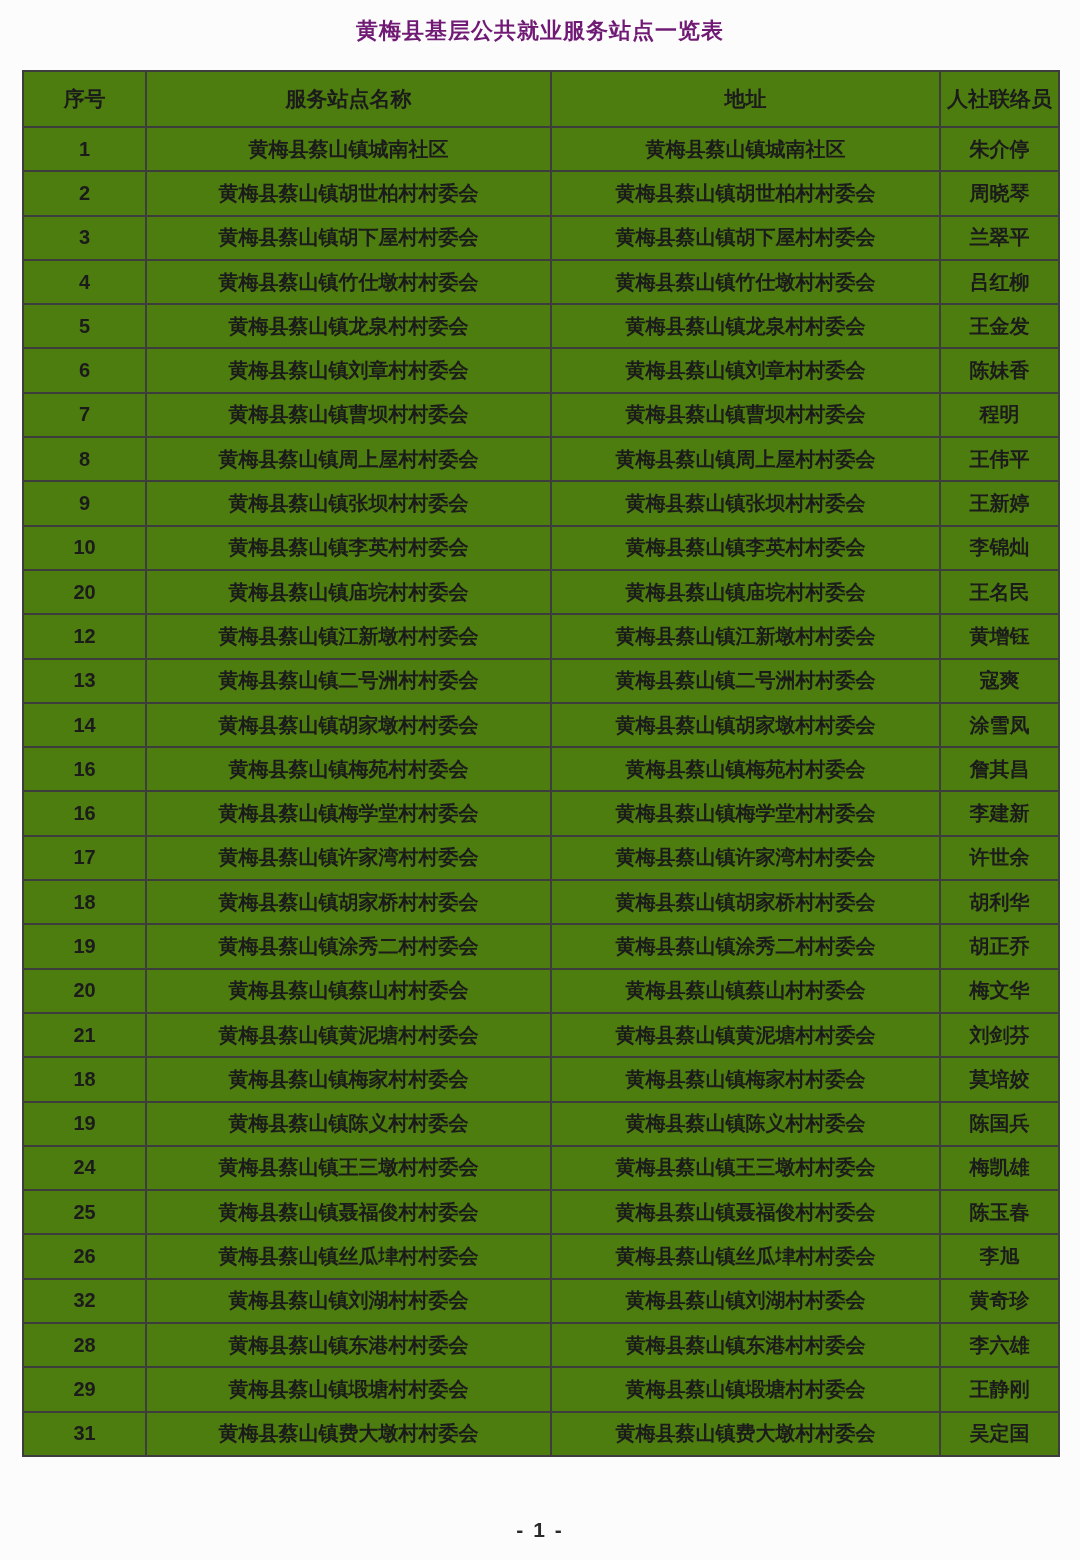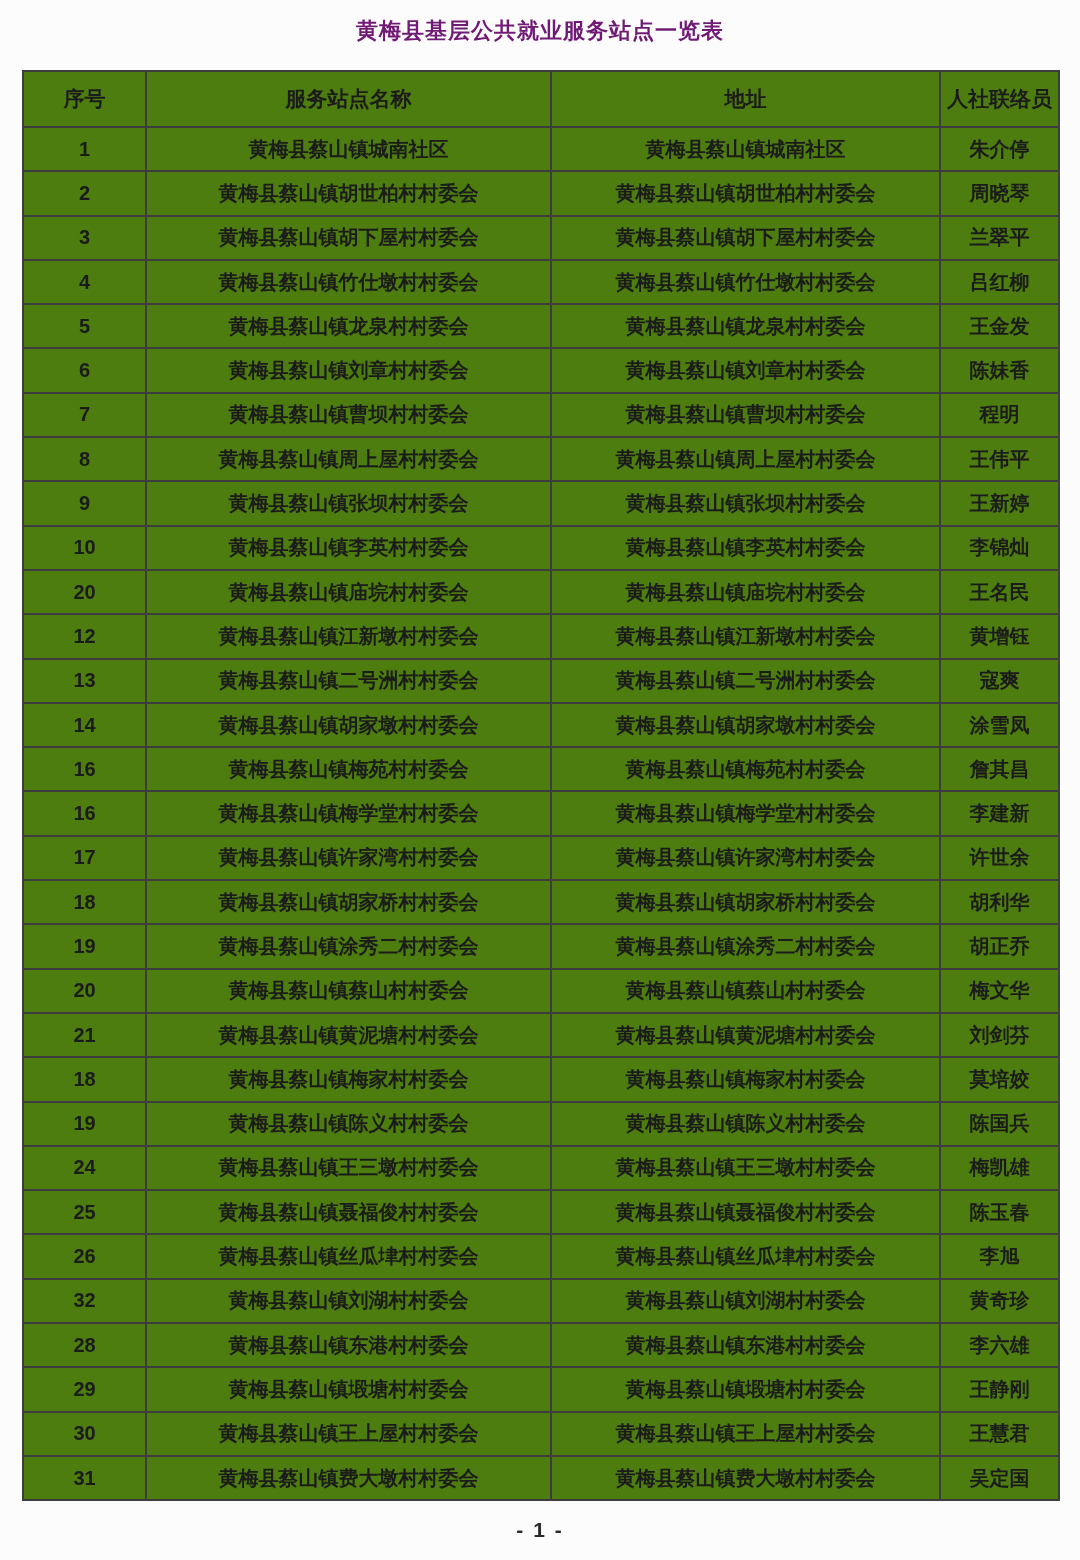--- a/index.html
+++ b/index.html
@@ -257,26 +257,20 @@
           <td>黄梅县蔡山镇东港村村委会</td>
           <td>李六雄</td>
         </tr>
         <tr>
           <td>29</td>
           <td>黄梅县蔡山镇塅塘村村委会</td>
           <td>黄梅县蔡山镇塅塘村村委会</td>
           <td>王静刚</td>
         </tr>
         <tr>
-          <td>30</td>
-          <td>黄梅县蔡山镇王上屋村村委会</td>
-          <td>黄梅县蔡山镇王上屋村村委会</td>
-          <td>王慧君</td>
-        </tr>
-        <tr>
           <td>31</td>
           <td>黄梅县蔡山镇费大墩村村委会</td>
           <td>黄梅县蔡山镇费大墩村村委会</td>
           <td>吴定国</td>
         </tr>
       </tbody>
   </table>
 
   <div class="page-footer">- 1 -</div>
 

